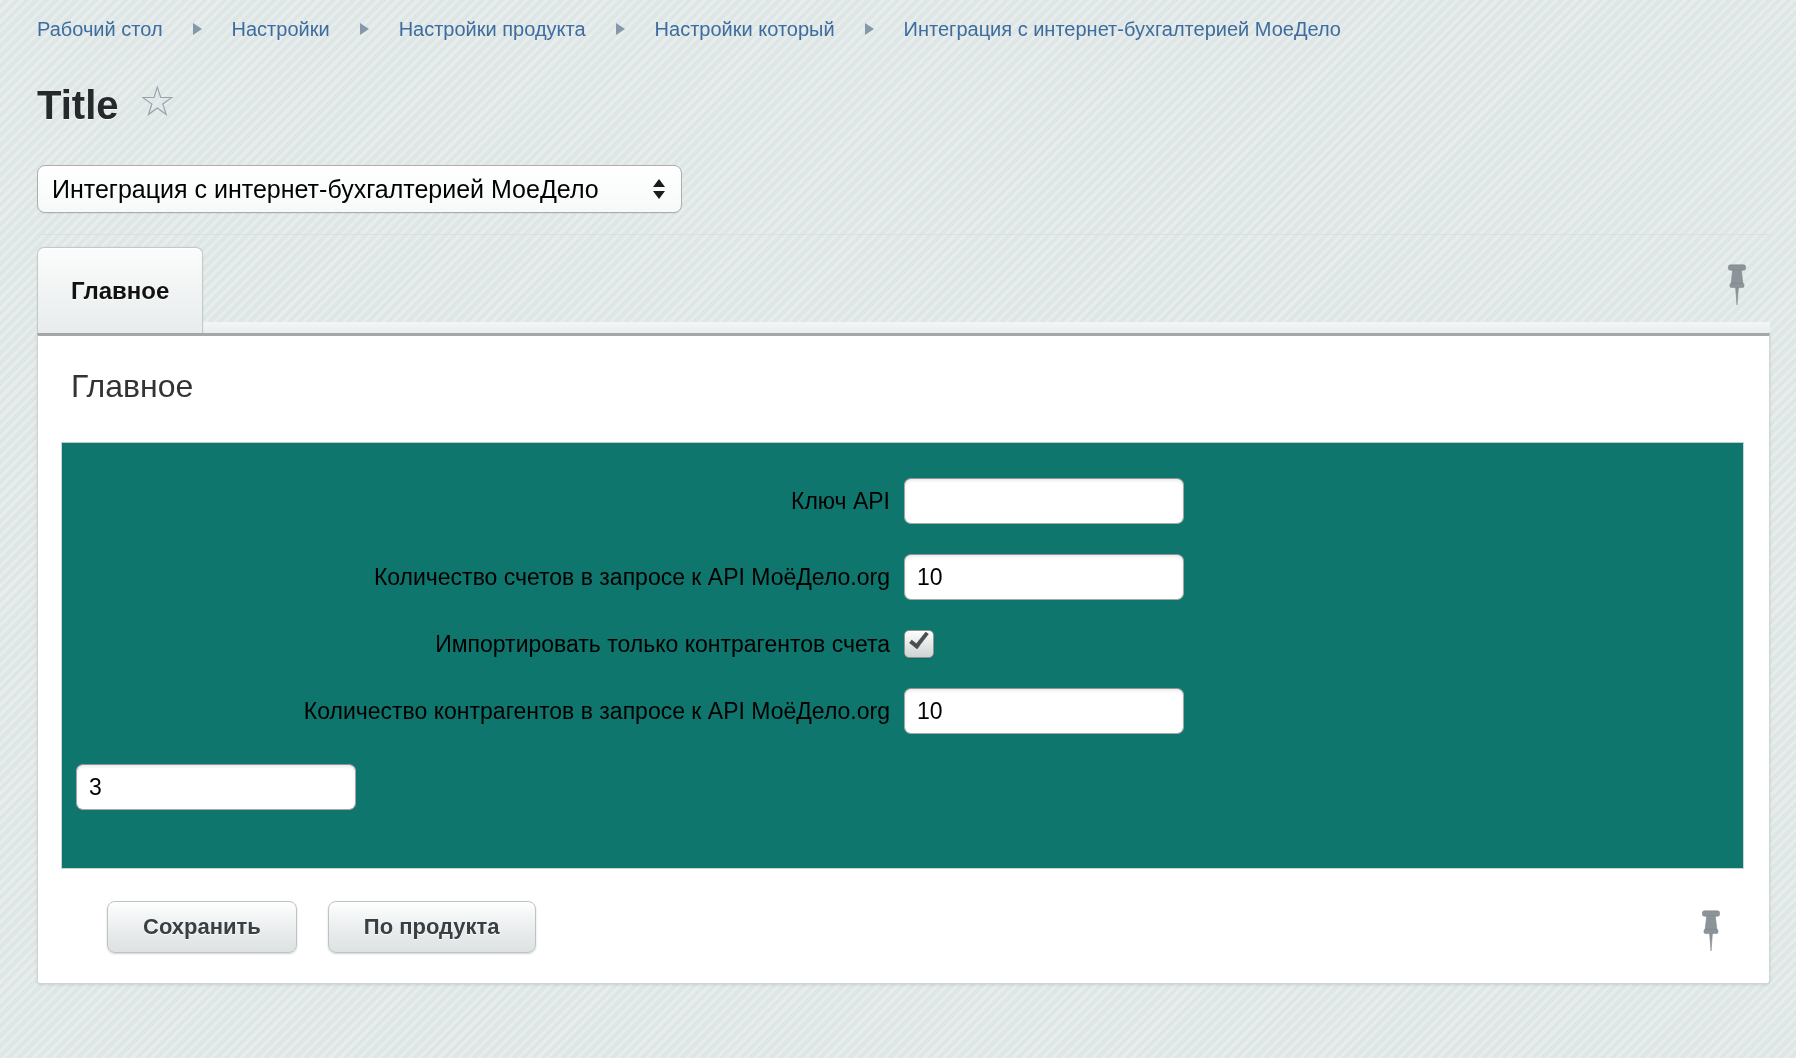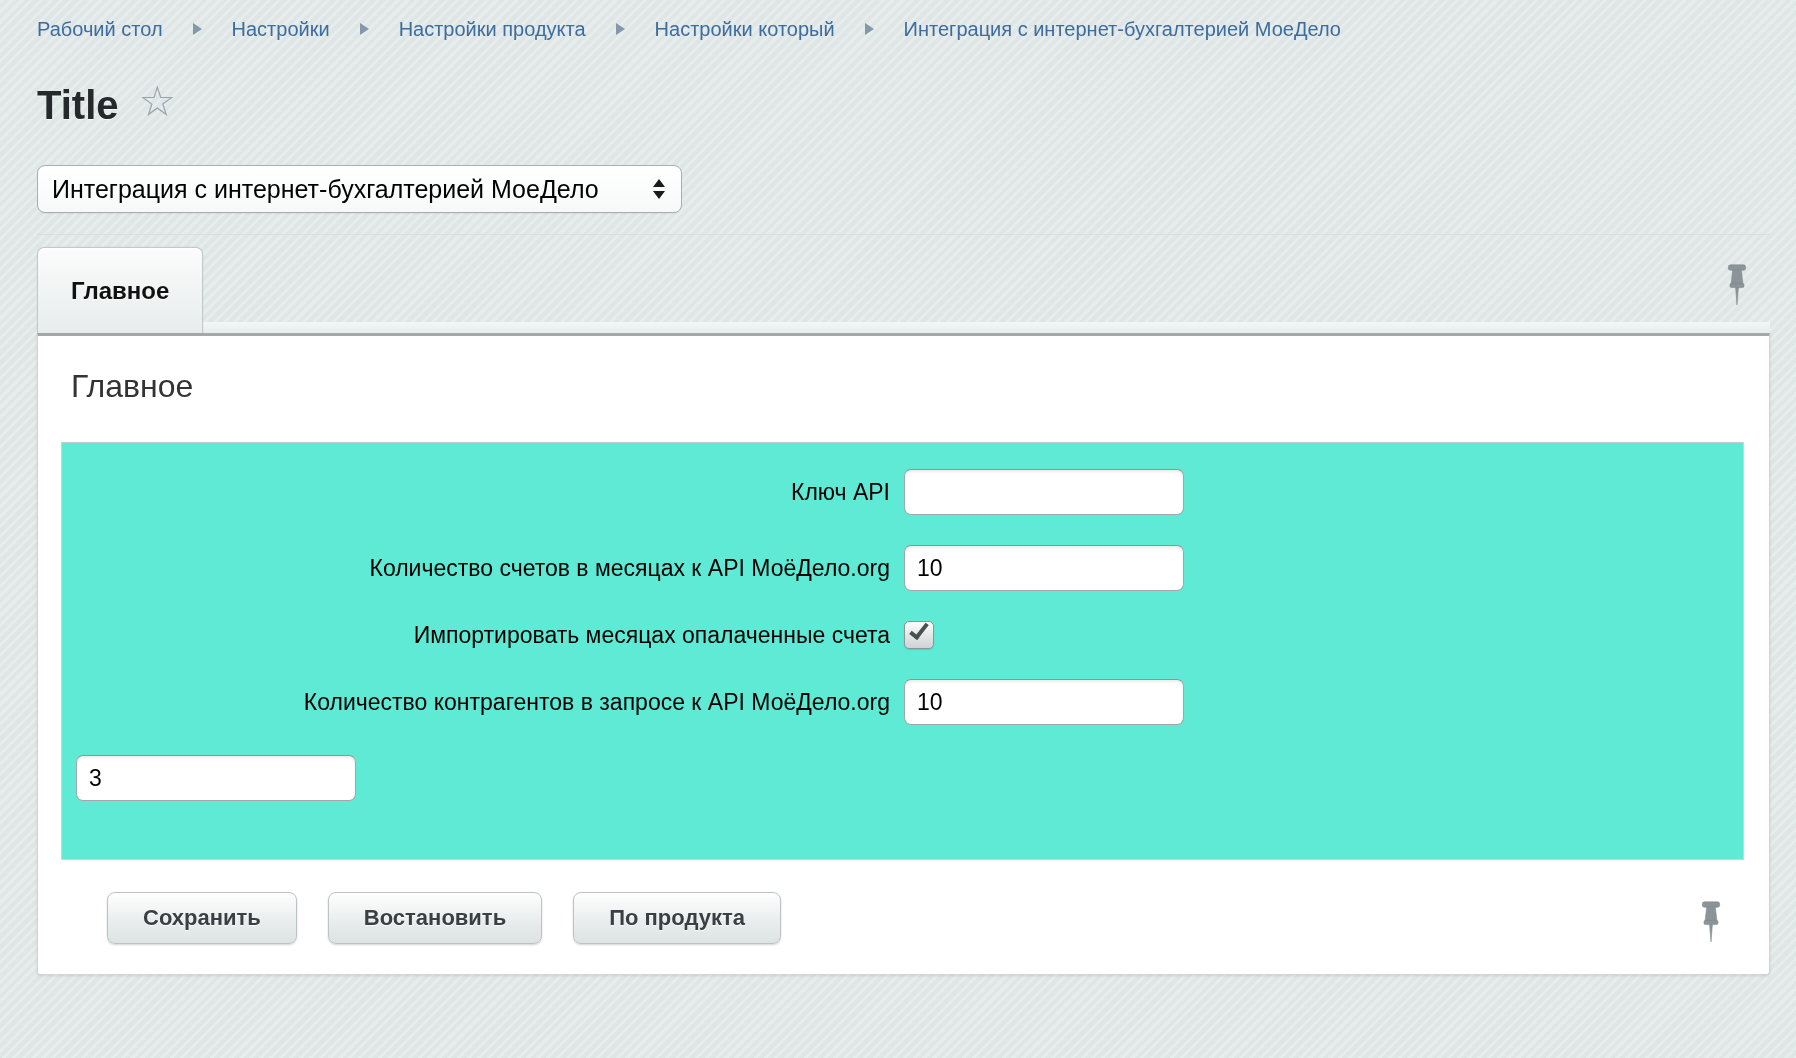--- a/index.html
+++ b/index.html
@@ -75,23 +75,23 @@
   .panel {
     background: #ffffff;
     border: 1px solid #cfd5d5; border-top: 3px solid #a4a8a8;
     border-radius: 0 0 3px 3px;
     box-shadow: 0 1px 3px rgba(0,0,0,0.10);
     padding: 0 23px;
   }
   .panel-heading { font-size: 32px; font-weight: 400; color: #333; margin: 30px 0 36px 10px; line-height: 40px; }
 
   .form-box {
-    background: #5eead4;
+    background: #0f766e;
     border: 1px solid #ccd4d4; border-top-color: #c2cccc;
-    padding: 26px 0 58px 0;
+    padding: 35px 0 58px 0;
     margin-right: 2px;
   }
   .form-row { display: flex; align-items: center; margin-bottom: 30px; }
   .form-row:last-child { margin-bottom: 0; }
   .row-label { width: 828px; flex: none; text-align: right; font-size: 23px; color: #000; line-height: 28px; }
   .row-control { margin-left: 14px; display: flex; align-items: center; }
   input.text-input {
     width: 280px; height: 46px;
     border: 1px solid #a2a8a8; border-top-color: #8f9595;
     border-radius: 7px;
@@ -184,28 +184,28 @@
     <div class="form-box">
 
       <div class="form-row">
         <label class="row-label">Ключ API</label>
         <span class="row-control">
           <input type="text" class="text-input" value="" style="">
         </span>
       </div>
 
       <div class="form-row">
-        <label class="row-label">Количество счетов в месяцах к API МоёДело.org</label>
+        <label class="row-label">Количество счетов в запросе к API МоёДело.org</label>
         <span class="row-control">
           <input type="text" class="text-input" value="10" style="">
         </span>
       </div>
 
       <div class="form-row">
-        <label class="row-label">Импортировать месяцах опалаченные счета</label>
+        <label class="row-label">Импортировать только контрагентов счета</label>
         <span class="row-control">
           <span class="checkbox" role="checkbox" aria-checked="true">
             <span class="checkmark"></span>
           </span>
         </span>
       </div>
 
       <div class="form-row">
         <label class="row-label">Количество контрагентов в запросе к API МоёДело.org</label>
         <span class="row-control">
@@ -216,21 +216,20 @@
       <div class="form-row">
         <span class="row-control">
           <input type="text" class="text-input" value="3" style="">
         </span>
       </div>
 
     </div>
 
     <div class="buttons-row">
       <button class="btn">Сохранить</button>
-      <button class="btn">Востановить</button>
       <button class="btn">По продукта</button>
       <svg class="pin pin-bottom" viewBox="0 0 24 42" xmlns="http://www.w3.org/2000/svg">
         <g fill="#8b9499" stroke="#7c858a" stroke-width="0.5">
           <rect x="4" y="1" width="16" height="5" rx="2"></rect>
           <path d="M8 6 L16 6 L17.5 19 L6.5 19 Z"></path>
           <rect x="5.5" y="18" width="13" height="4" rx="1.5"></rect>
           <path d="M10.7 22 L13.3 22 L12 38 Z"></path>
         </g>
       </svg>
     </div>

